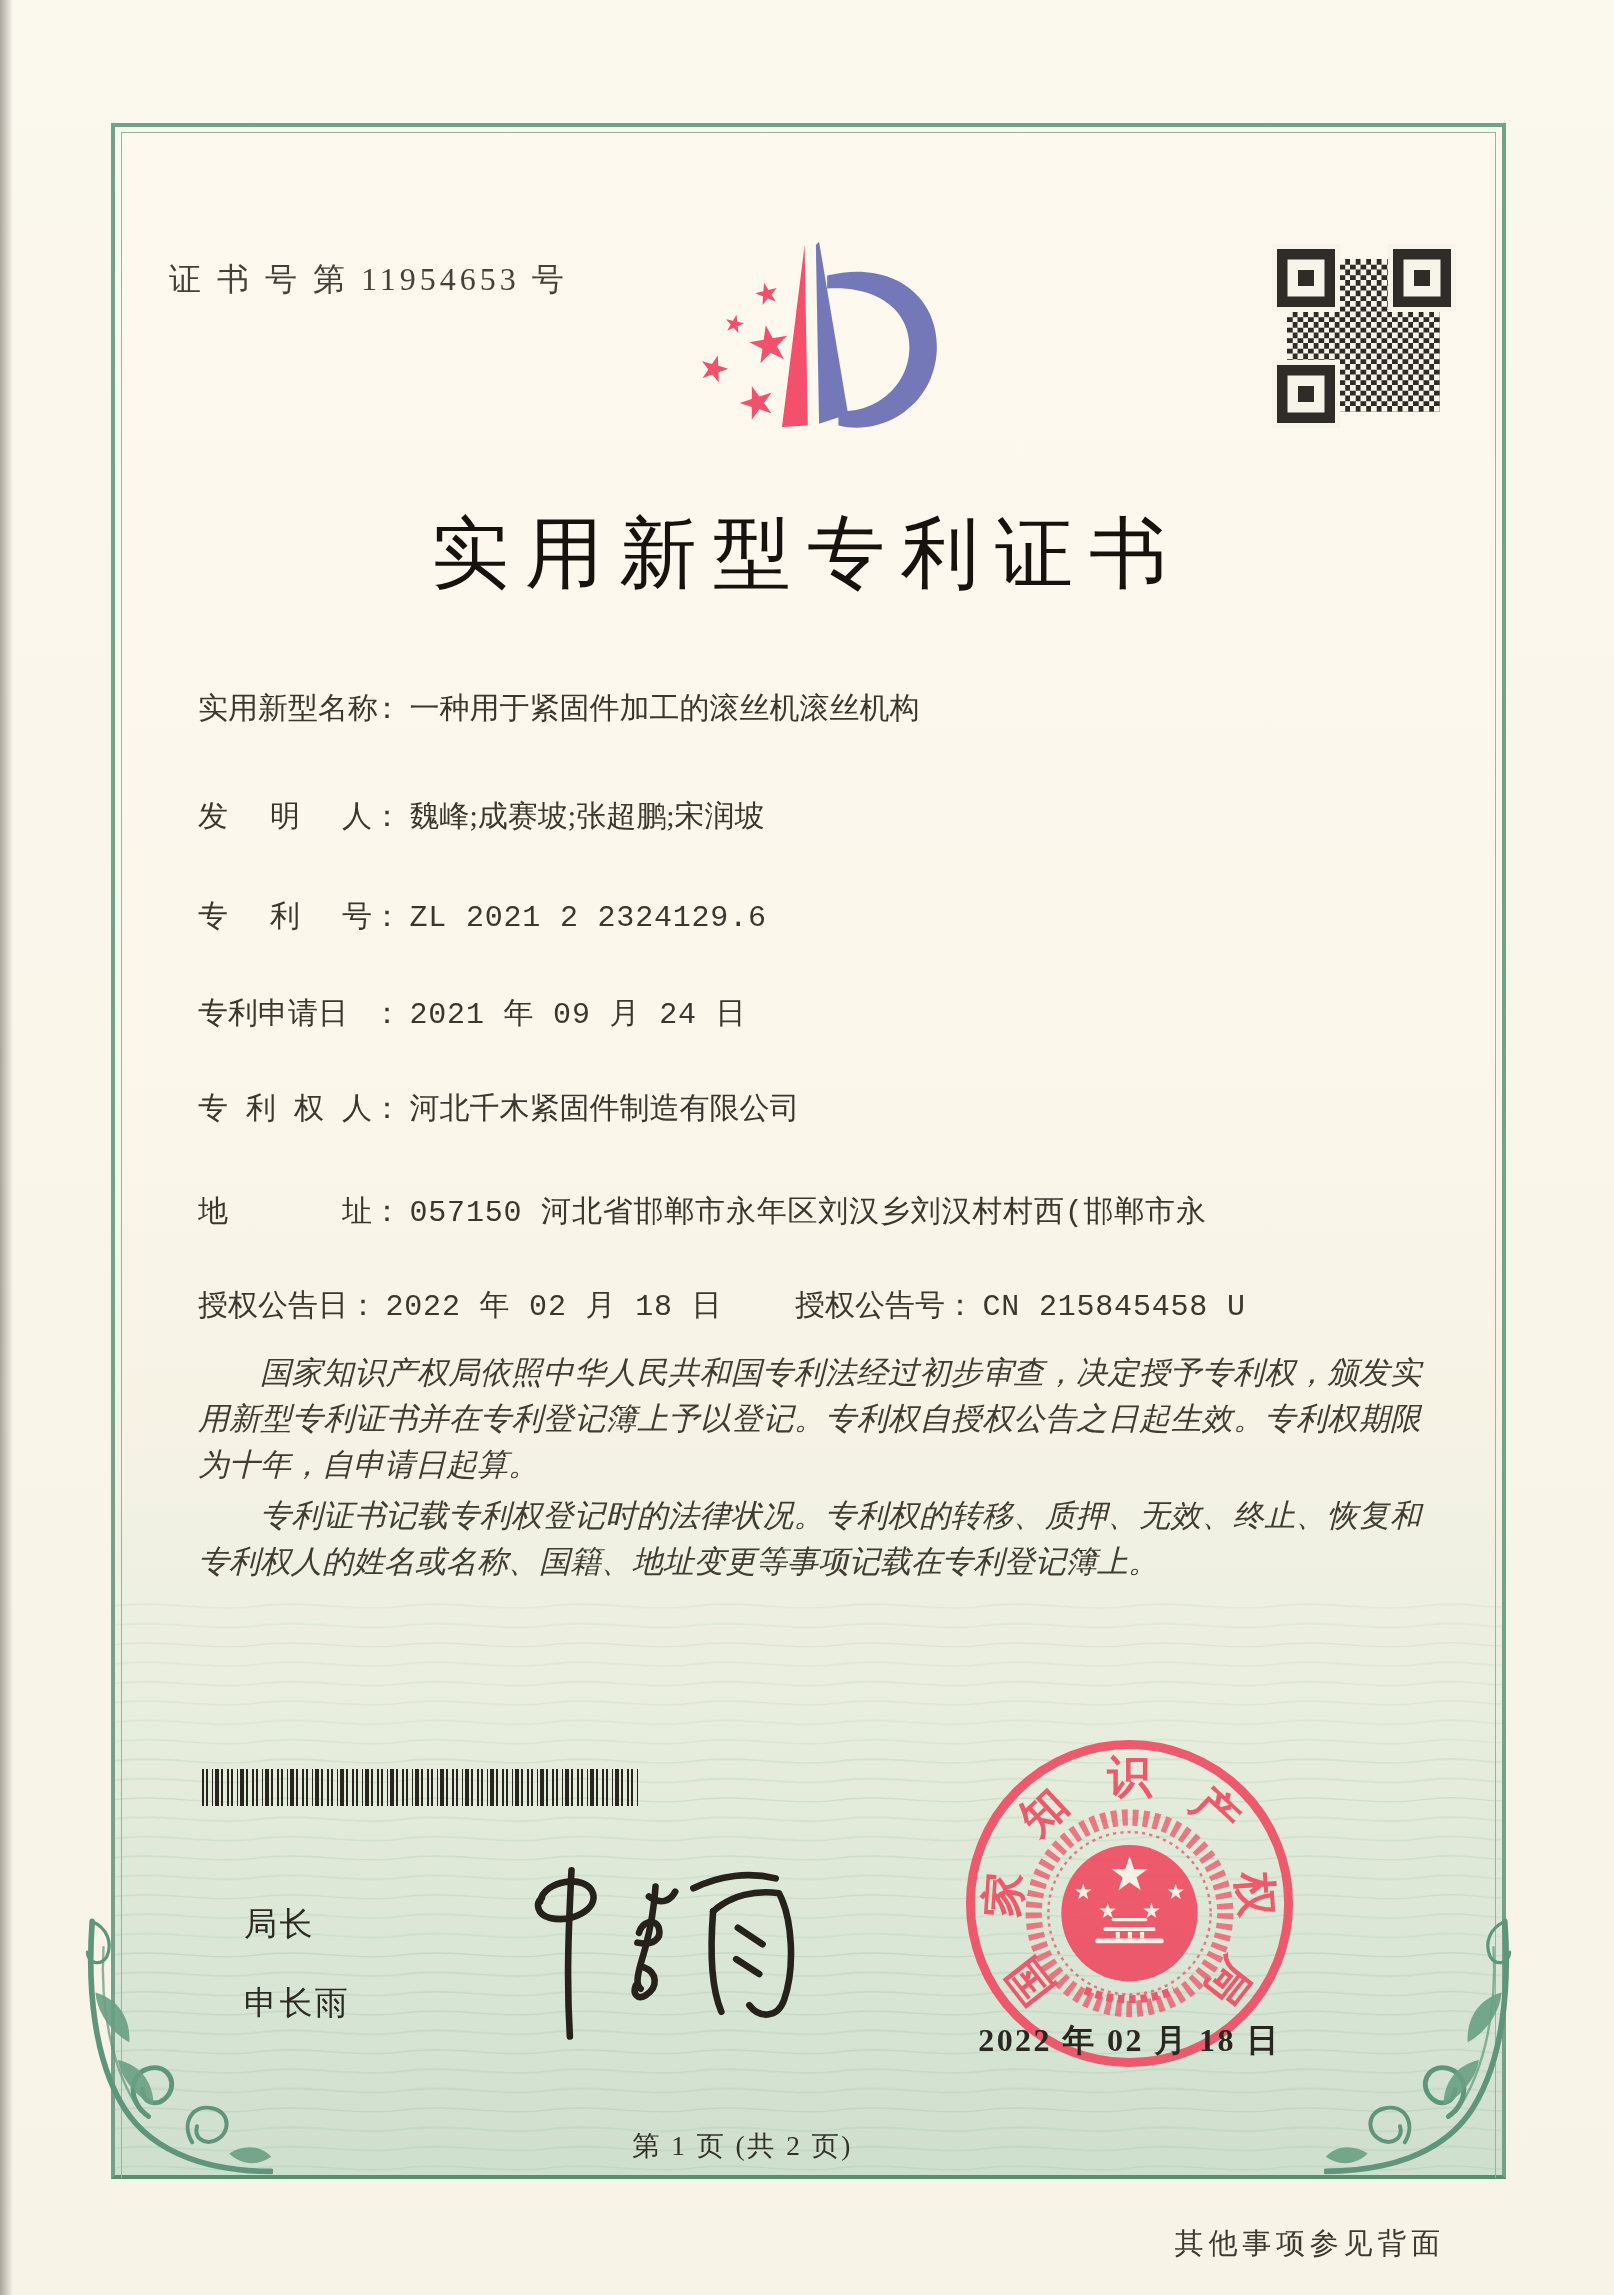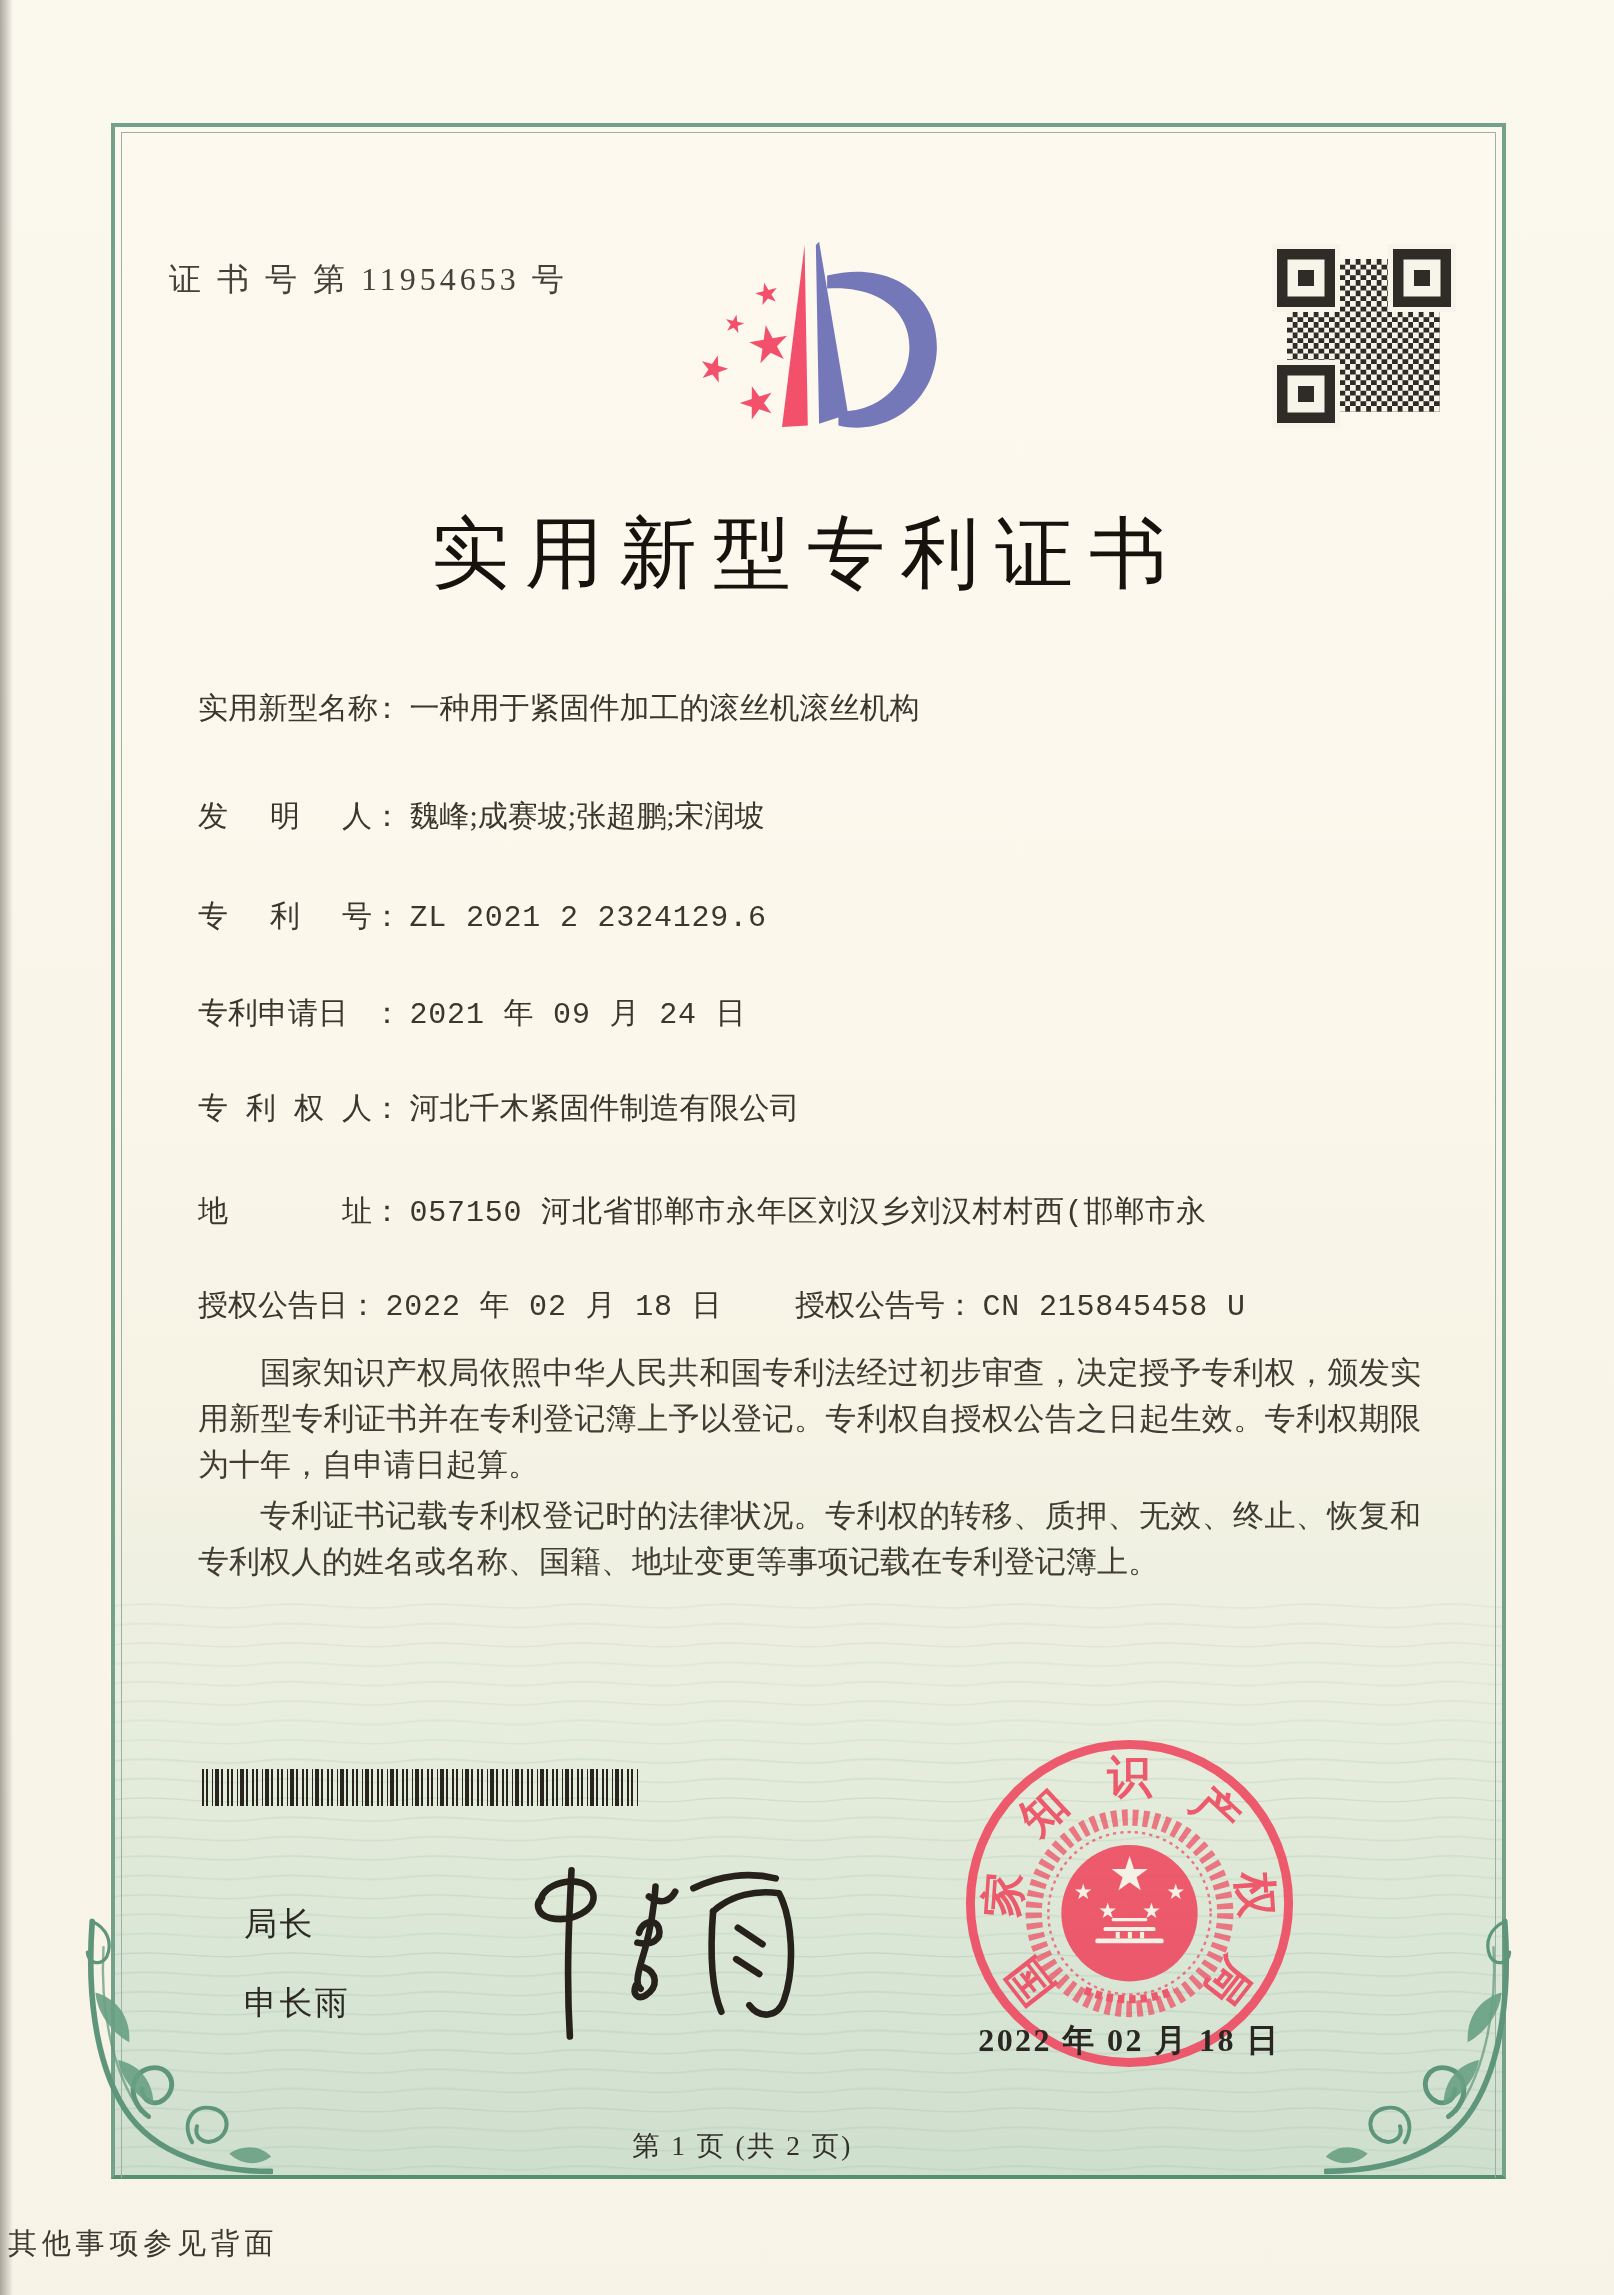--- a/index.html
+++ b/index.html
@@ -36,33 +36,33 @@
   .lbl{display:inline-block;width:174px;vertical-align:top;}
   .lbl.j{text-align:justify;text-align-last:justify;}
   .num{font-family:"Liberation Mono","DejaVu Sans Mono",monospace;letter-spacing:0.8px;}
   .r-name{top:688px;} .r-inv{top:796px;} .r-pno{top:896px;} .r-fil{top:993px;}
   .r-pat{top:1088px;} .r-addr{top:1189px;line-height:43px;white-space:normal;width:1049px;}
   .r-grant{top:1285px;width:1235px;}
   .grant-right{position:absolute;left:597px;top:0;}
   .addr-l2{display:block;padding-left:206px;}
   
   .paras{position:absolute;left:198px;top:1350px;width:1223px;font-size:31px;line-height:46px;
-    color:#403c33;text-align:justify;}
+    color:#403c33;text-align:justify;font-style:italic;}
   .paras p{margin:0 0 4.8px 0;text-indent:2em;}
   
   .barcode{position:absolute;left:202px;top:1769px;width:437px;height:37px;
     background:repeating-linear-gradient(90deg,#28241e 0 2.4px,transparent 2.4px 4px,#28241e 4px 5.6px,transparent 5.6px 9.7px,#28241e 9.7px 11.3px,transparent 11.3px 13px,#28241e 13px 17px,transparent 17px 19.4px,#28241e 19.4px 21px,transparent 21px 25px);}
   .director{position:absolute;left:244px;top:1902px;font-size:33px;color:#2d2a24;letter-spacing:2.4px;}
   .director .name{display:block;margin-top:34px;}
   .signature{position:absolute;left:448px;top:1840px;}
   .seal{position:absolute;left:955px;top:1729px;}
   .seal-date{position:absolute;left:952px;top:2019px;width:355px;text-align:center;
     font-size:32px;font-weight:600;letter-spacing:2.4px;color:#2a2722;}
   .page-num{position:absolute;left:0;top:2128px;width:1485px;text-align:center;font-size:27.4px;color:#33302a;letter-spacing:2.4px;}
-  .back-note{position:absolute;left:0;top:2224px;width:1445px;text-align:left;font-size:29px;color:#3d3930;letter-spacing:4.8px;padding-left:8px;}
+  .back-note{position:absolute;left:0;top:2224px;width:1445px;text-align:right;font-size:29px;color:#3d3930;letter-spacing:4.8px;}
   .ornament{position:absolute;}
   .orn-l{left:71px;top:1915px;}
   .orn-r{left:1324px;top:1915px;transform:scaleX(-1);}
 </style>
 </head>
 <body>
 
 <div class="page">
 
   <div class="frame-bg"></div>

